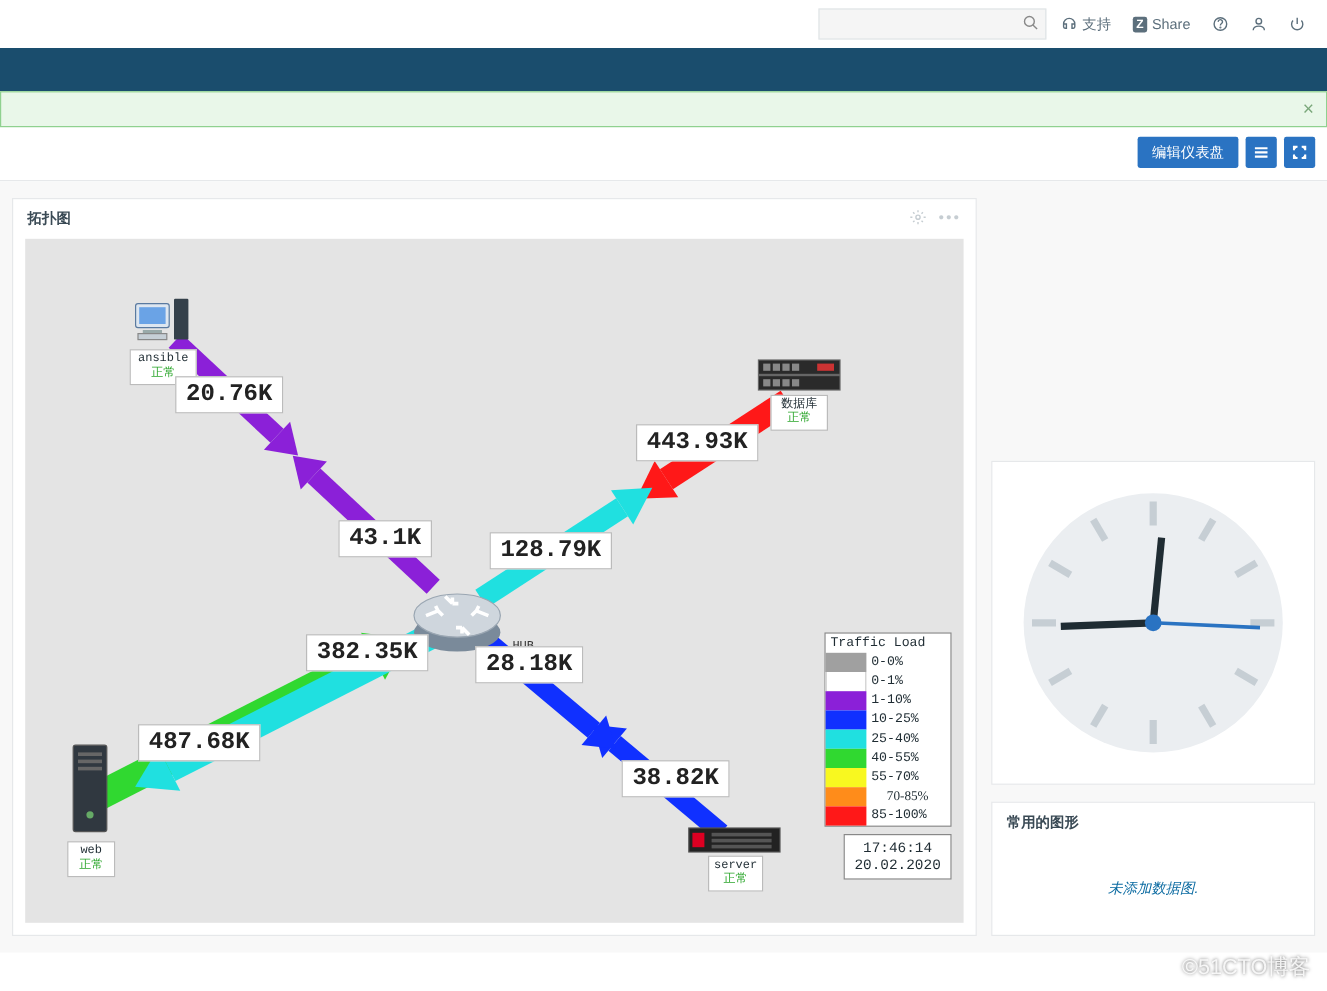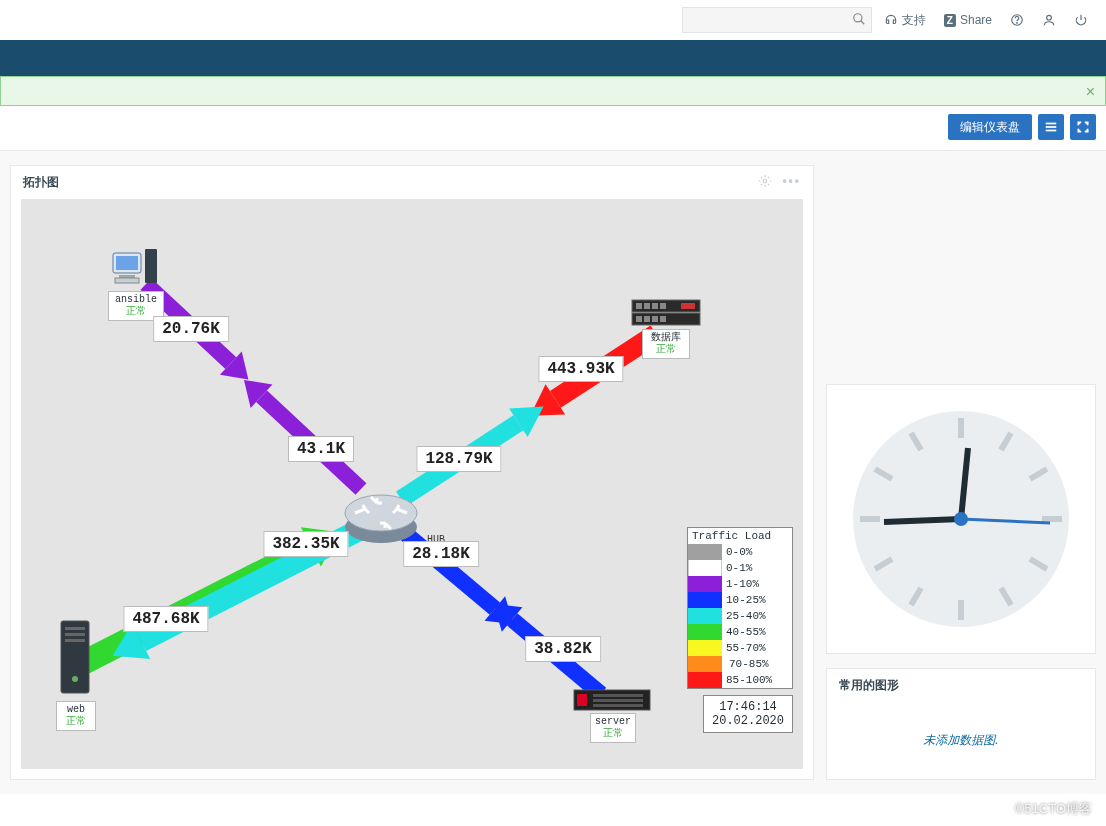--- a/index.html
+++ b/index.html
@@ -21,31 +21,31 @@
   .content{display:flex;gap:12px;padding:14px 10px;background:#f8f8f8;align-items:flex-end;}
   .panel{background:#fff;border:1px solid #e6e8ea;}
   .panel-head{display:flex;align-items:center;justify-content:space-between;padding:8px 12px;font-weight:bold;color:#3a4a55;}
   .panel-head .acts{display:flex;gap:10px;color:#c6cdd2;}
   .left-col{flex:1;display:flex;flex-direction:column;}
   .right-col{width:270px;display:flex;flex-direction:column;gap:14px;}
   .topo-canvas{background:#e4e4e4;margin:0 10px 10px 10px;height:570px;position:relative;font-family:"Courier New",monospace;overflow:hidden;}
   .arrow{position:absolute;transform-origin:left center;}
   .arrow .shaft{position:absolute;left:0;top:-8px;height:16px;}
   .arrow .head{position:absolute;width:0;height:0;border-top:16px solid transparent;border-bottom:16px solid transparent;top:-16px;}
-  .nlabel{position:absolute;border:1px solid #bbb;background:#fff;padding:3px 8px;font-size:16px;font-weight:bold;color:#222;white-space:nowrap;transform:translate(-50%,-50%);}
+  .nlabel{position:absolute;border:1px solid #bbb;background:#fff;padding:3px 8px;font-size:20px;font-weight:bold;color:#222;white-space:nowrap;transform:translate(-50%,-50%);}
   .device-lbl{position:absolute;background:#fff;border:1px solid #bbb;padding:2px;text-align:center;font-size:10px;line-height:12px;transform:translateX(-50%);}
   .device-lbl .st{color:#2fa82f;}
   .legend{position:absolute;right:10px;bottom:80px;width:106px;border:1px solid #888;background:#fff;font-size:11px;}
   .legend .hdr{padding:2px 4px;font-family:"Courier New",monospace;}
   .legend .row{display:flex;align-items:center;height:16px;}
   .legend .sw{width:34px;height:16px;}
   .tsbox{position:absolute;right:10px;bottom:36px;border:1px solid #888;background:#fff;font-family:"Courier New",monospace;font-size:12px;text-align:center;padding:4px 8px;line-height:14px;}
   .clock-wrap{height:270px;display:flex;align-items:center;justify-content:center;}
   .empty-link{color:#0a6aa1;text-align:center;padding:30px 0;font-style:italic;}
-  .watermark{position:fixed;right:14px;bottom:8px;color:rgba(255,255,255,.85);font-size:13px;text-shadow:0 0 3px rgba(0,0,0,.6);}
+  .watermark{position:fixed;right:14px;bottom:8px;color:rgba(255,255,255,.85);font-size:18px;text-shadow:0 0 3px rgba(0,0,0,.6);}
 </style>
 </head>
 <body>
 
 <div class="topbar">
   <div class="search-wrap">
     <input type="text" placeholder="" style="">
     <span class="sicon">
       <svg width="14" height="14" viewBox="0 0 24 24" fill="none" stroke="#888" stroke-width="2">
           <circle cx="10" cy="10" r="7"></circle>
@@ -266,21 +266,21 @@
               <div class="row">
                 <div class="sw" style="background:#30d830;"></div>
                 <span style="padding-left:4px;font-family:'Courier New',monospace;">40-55%</span>
               </div>
               <div class="row">
                 <div class="sw" style="background:#f8f820;"></div>
                 <span style="padding-left:4px;font-family:'Courier New',monospace;">55-70%</span>
               </div>
               <div class="row">
                 <div class="sw" style="background:#ff8c1a;"></div>
-                <span style="padding-left:7px;font-family:Liberation Mono, monospace;">70-85%</span>
+                <span style="padding-left:17px;font-family:Liberation Serif, serif;">70-85%</span>
               </div>
               <div class="row">
                 <div class="sw" style="background:#ff1818;"></div>
                 <span style="padding-left:4px;font-family:'Courier New',monospace;">85-100%</span>
               </div>
             </div>
         </div>
         <div class="tsbox">
           <div>17:46:14</div>
           <div>20.02.2020</div>

